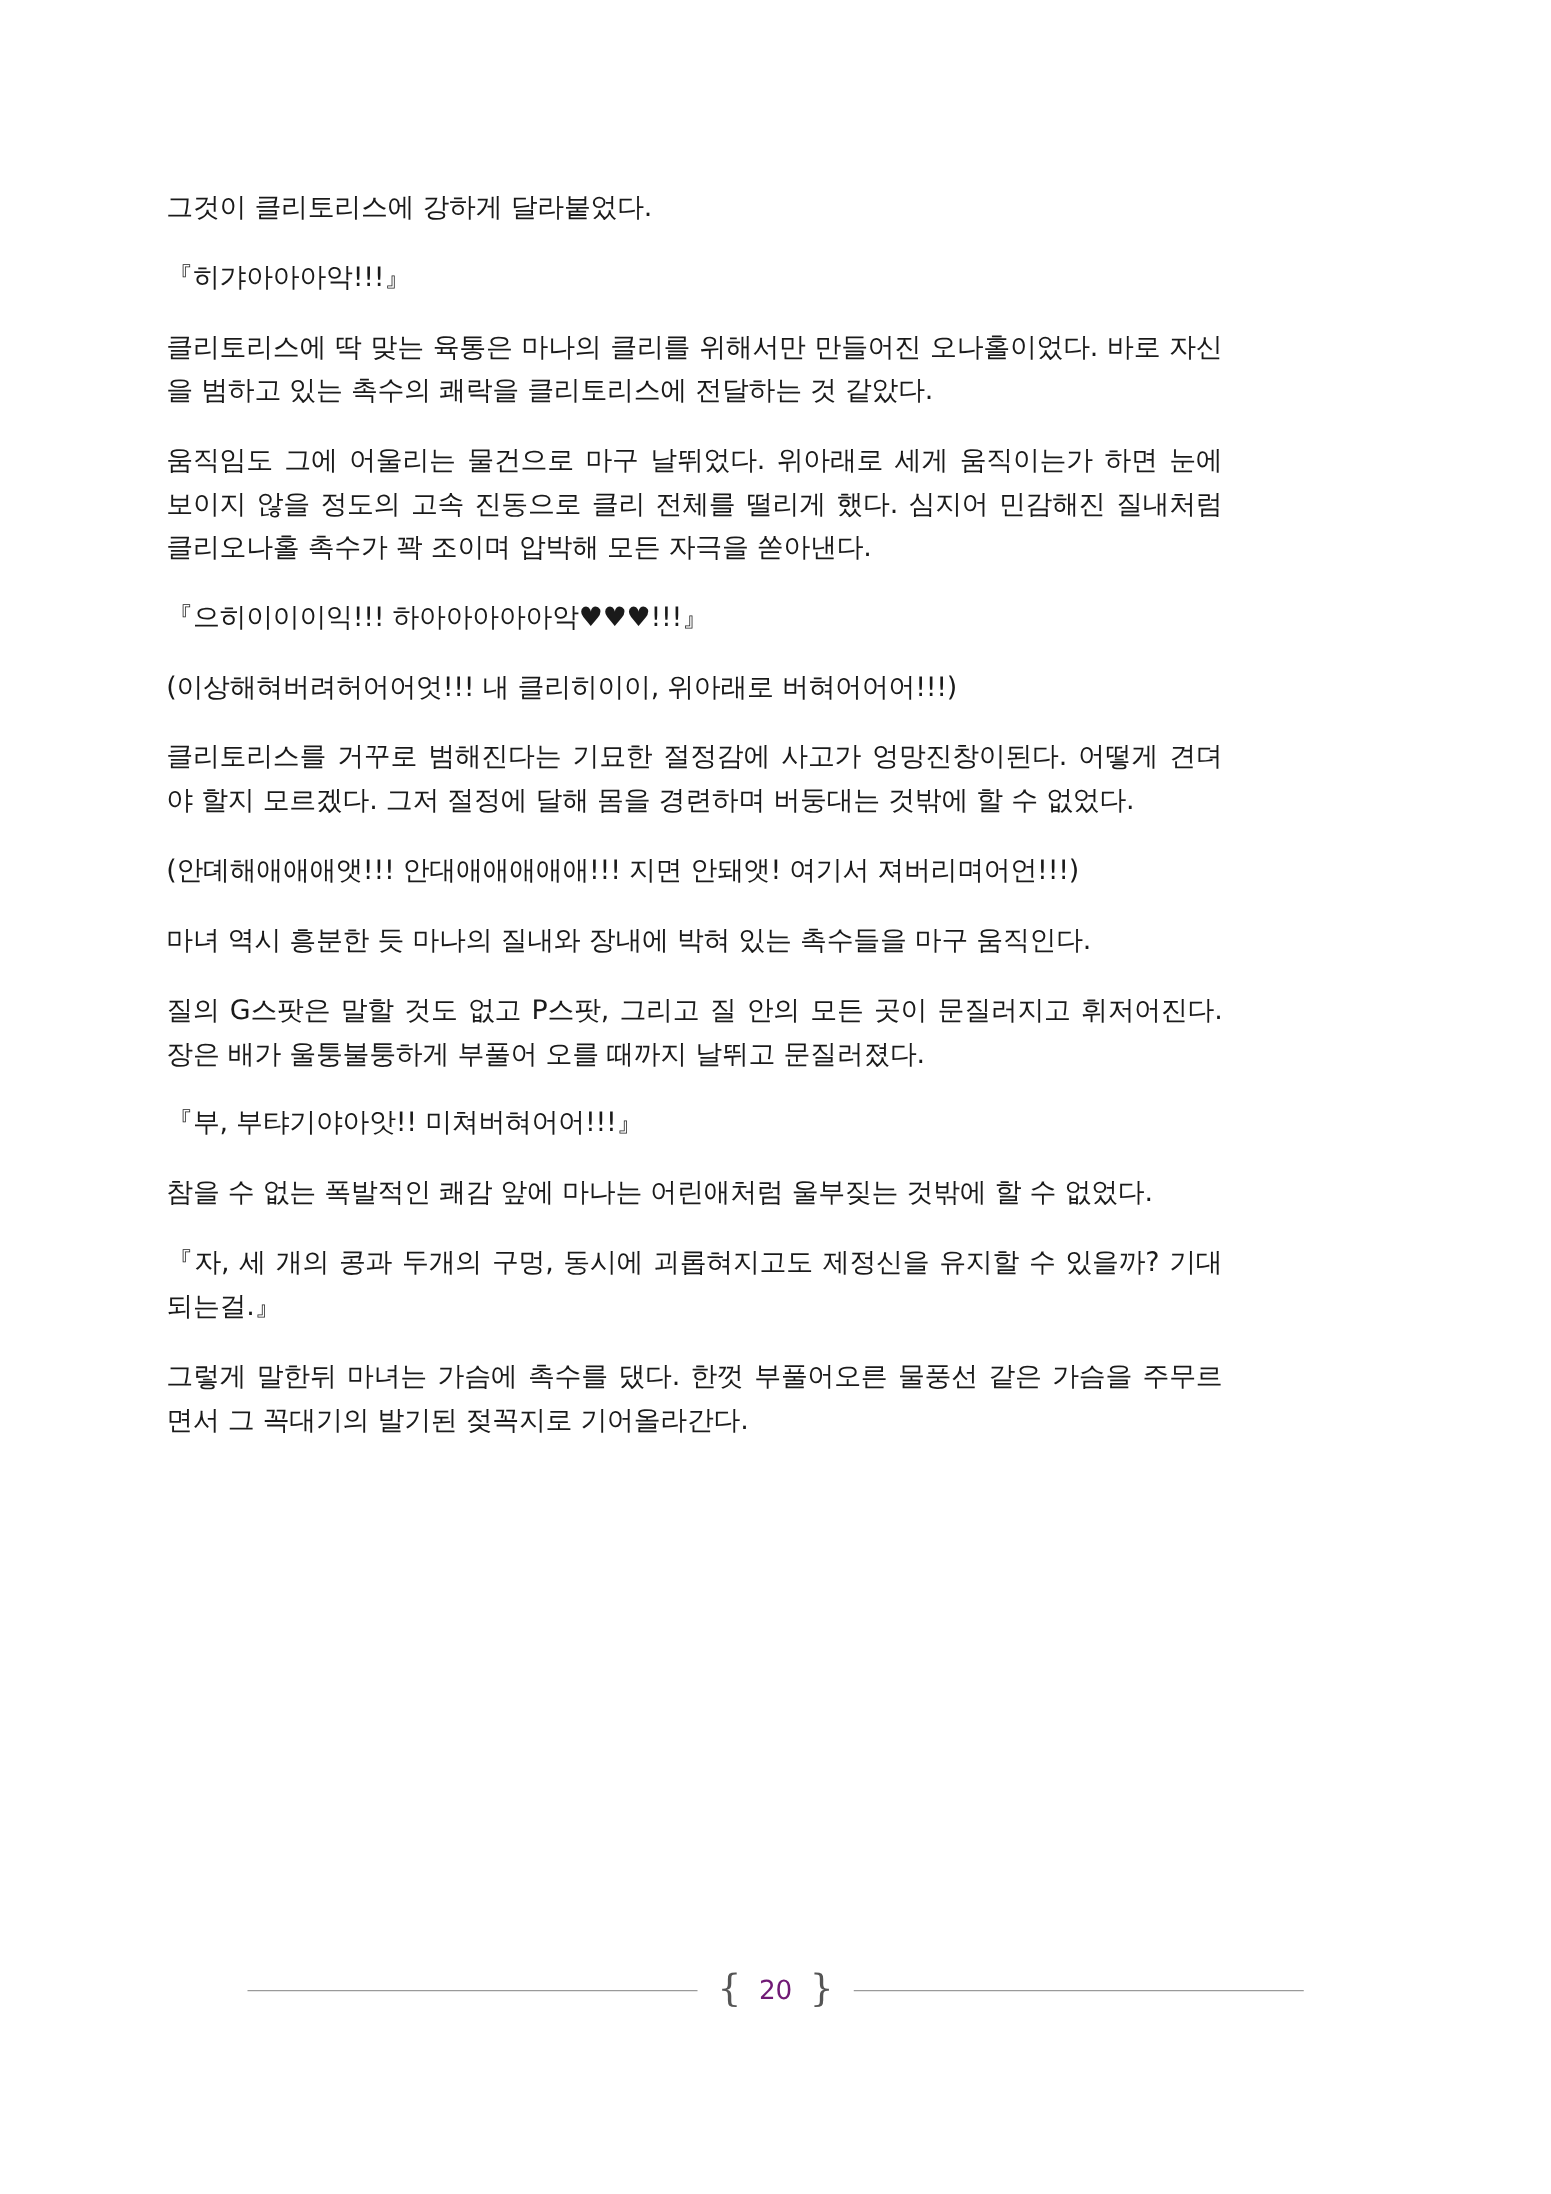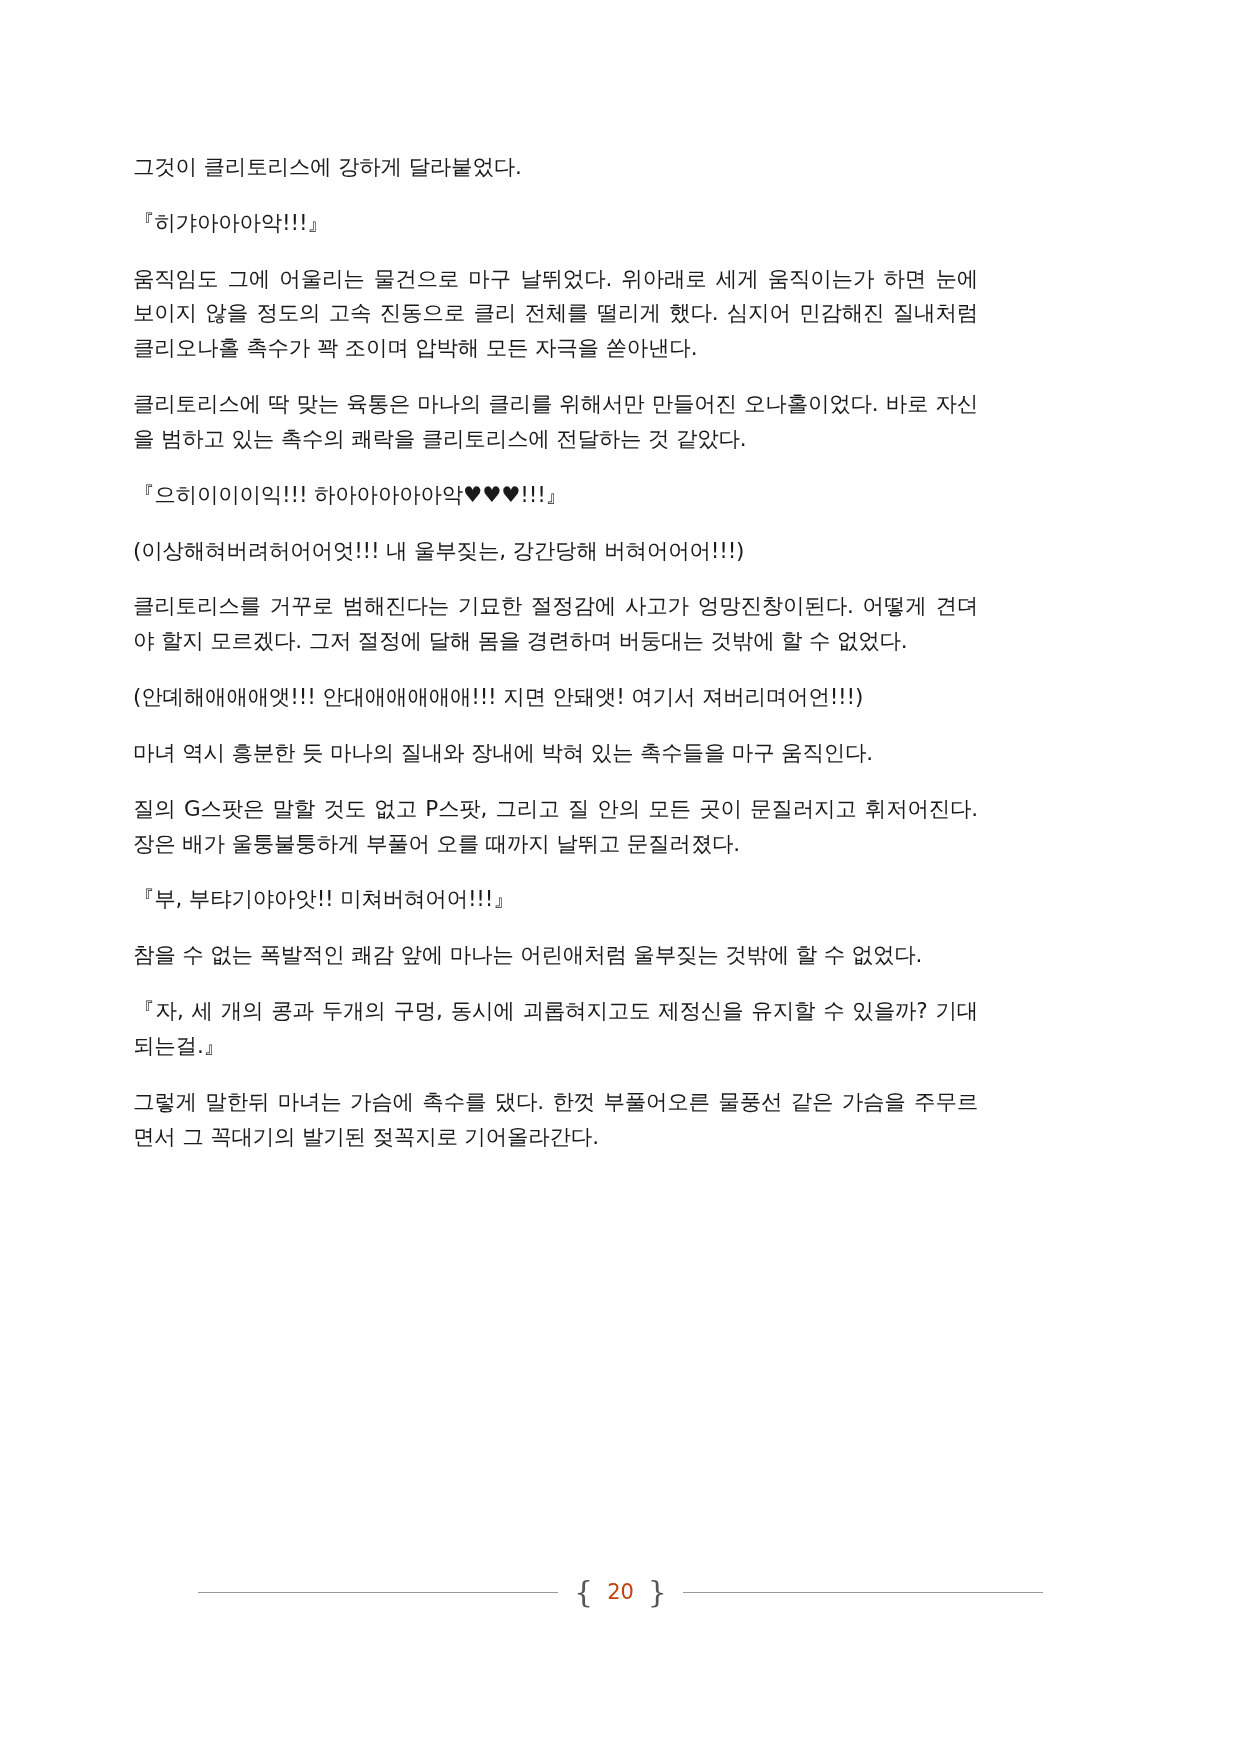--- a/index.html
+++ b/index.html
@@ -56,37 +56,37 @@
     padding: 0 16px;
   }
   .brace {
     font-size: 30px;
     color: #555;
     font-family: "DejaVu Serif", "Liberation Serif", serif;
     line-height: 1;
   }
   .pagenum {
     font-size: 21px;
-    color: #c2410c;
+    color: #701a75;
     font-family: "DejaVu Sans", "Liberation Sans", sans-serif;
     text-align: right;
   }
 </style>
 </head>
 <body>
 
 <div class="page">
 
   <div class="content">
     <p class="para">그것이 클리토리스에 강하게 달라붙었다.</p>
     <p class="para">『히갸아아아악!!!』</p>
+    <p class="para">클리토리스에 딱 맞는 육통은 마나의 클리를 위해서만 만들어진 오나홀이었다. 바로 자신을 범하고 있는 촉수의 쾌락을 클리토리스에 전달하는 것 같았다.</p>
     <p class="para">움직임도 그에 어울리는 물건으로 마구 날뛰었다. 위아래로 세게 움직이는가 하면 눈에 보이지 않을 정도의 고속 진동으로 클리 전체를 떨리게 했다. 심지어 민감해진 질내처럼 클리오나홀 촉수가 꽉 조이며 압박해 모든 자극을 쏟아낸다.</p>
-    <p class="para">클리토리스에 딱 맞는 육통은 마나의 클리를 위해서만 만들어진 오나홀이었다. 바로 자신을 범하고 있는 촉수의 쾌락을 클리토리스에 전달하는 것 같았다.</p>
     <p class="para">『으히이이이익!!! 하아아아아아악♥♥♥!!!』</p>
-    <p class="para">(이상해혀버려허어어엇!!! 내 울부짖는, 강간당해 버혀어어어!!!)</p>
+    <p class="para">(이상해혀버려허어어엇!!! 내 클리히이이, 위아래로 버혀어어어!!!)</p>
     <p class="para">클리토리스를 거꾸로 범해진다는 기묘한 절정감에 사고가 엉망진창이된다. 어떻게 견뎌야 할지 모르겠다. 그저 절정에 달해 몸을 경련하며 버둥대는 것밖에 할 수 없었다.</p>
     <p class="para">(안뎨해애애애앳!!! 안대애애애애애!!! 지면 안돼앳! 여기서 져버리며어언!!!)</p>
     <p class="para">마녀 역시 흥분한 듯 마나의 질내와 장내에 박혀 있는 촉수들을 마구 움직인다.</p>
     <p class="para">질의 G스팟은 말할 것도 없고 P스팟, 그리고 질 안의 모든 곳이 문질러지고 휘저어진다. 장은 배가 울퉁불퉁하게 부풀어 오를 때까지 날뛰고 문질러졌다.</p>
     <p class="para">『부, 부탸기야아앗!! 미쳐버혀어어!!!』</p>
     <p class="para">참을 수 없는 폭발적인 쾌감 앞에 마나는 어린애처럼 울부짖는 것밖에 할 수 없었다.</p>
     <p class="para">『자, 세 개의 콩과 두개의 구멍, 동시에 괴롭혀지고도 제정신을 유지할 수 있을까? 기대되는걸.』</p>
     <p class="para">그렇게 말한뒤 마녀는 가슴에 촉수를 댔다. 한껏 부풀어오른 물풍선 같은 가슴을 주무르면서 그 꼭대기의 발기된 젖꼭지로 기어올라간다.</p>
   </div>
 

